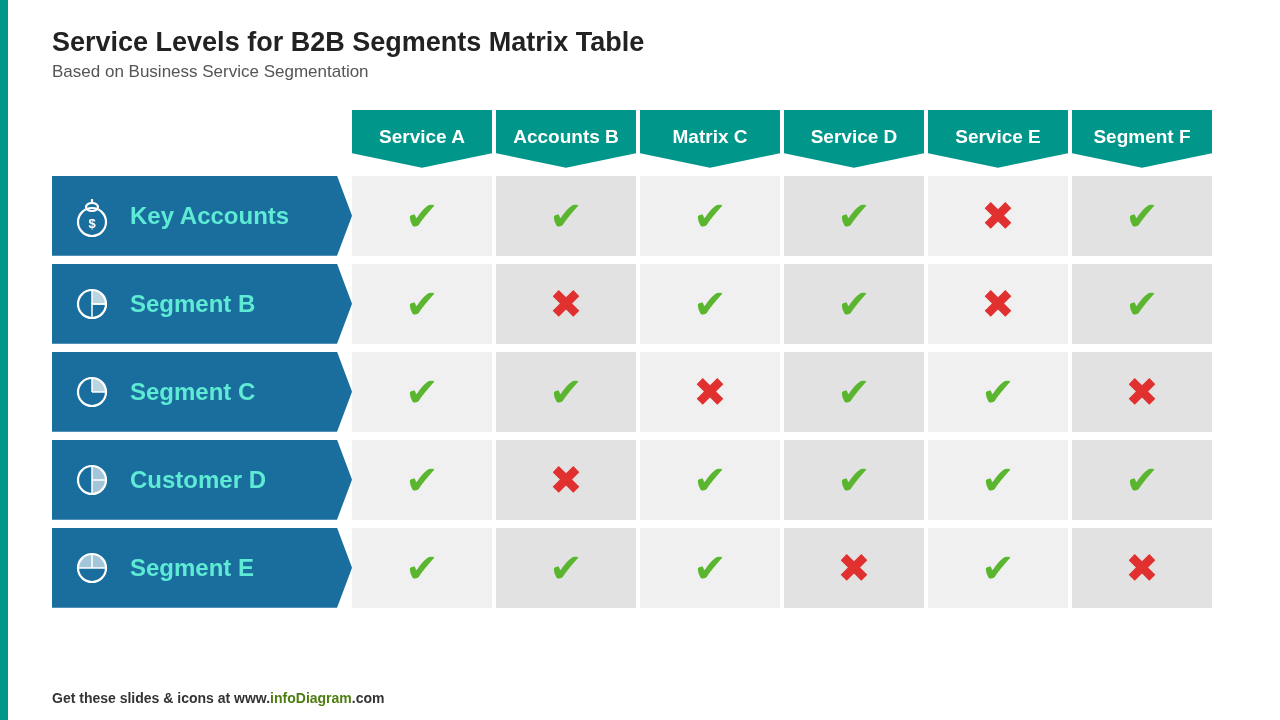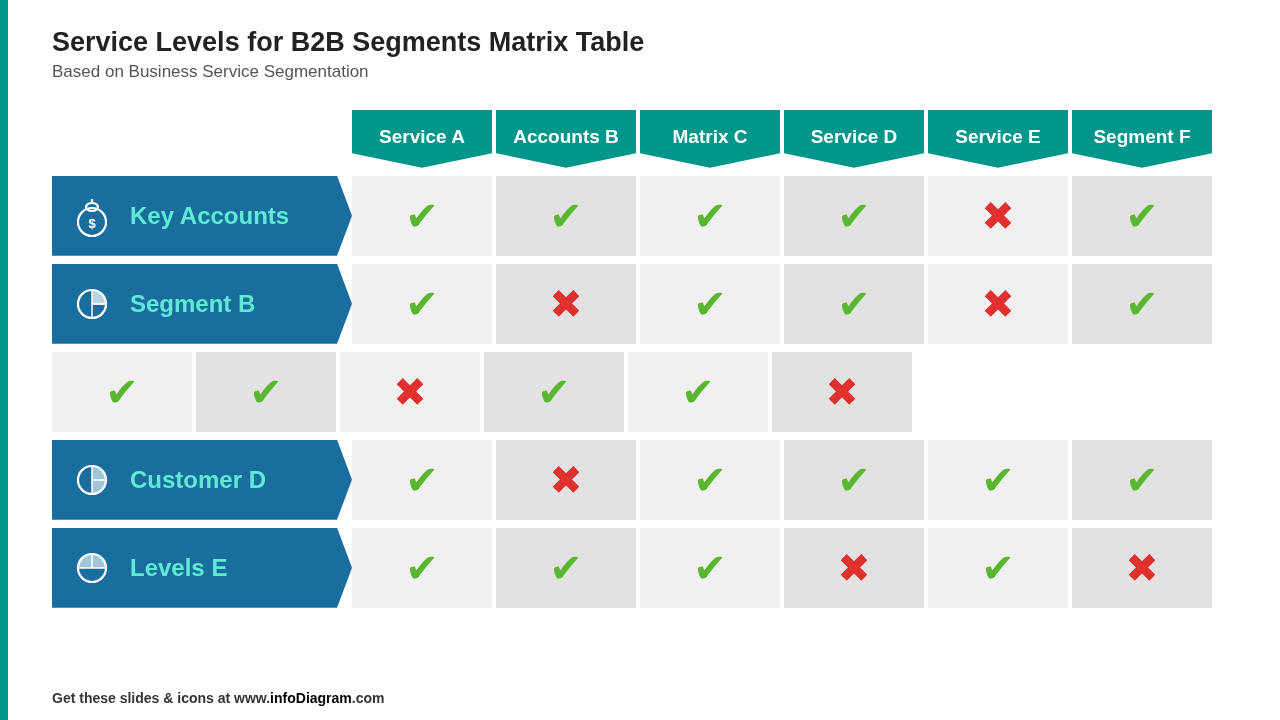--- a/index.html
+++ b/index.html
@@ -240,20 +240,31 @@
         <div class="cell">
             <span class="cross">✖</span>
           </div>
         <div class="cell">
             <span class="check">✔</span>
           </div>
       </div>
     </div>
 
     <div class="data-row">
+      <div class="row-label">
+        <div class="row-icon">
+          <svg width="44" height="44" viewBox="0 0 44 44" fill="none" xmlns="http://www.w3.org/2000/svg">
+            <circle cx="22" cy="22" r="14" stroke="white" stroke-width="2.2" fill="none"></circle>
+            <path d="M22 22 L22 8 A14 14 0 0 1 36 22 Z" fill="white" opacity="0.7"></path>
+            <line x1="22" y1="8" x2="22" y2="22" stroke="white" stroke-width="1.5"></line>
+            <line x1="22" y1="22" x2="36" y2="22" stroke="white" stroke-width="1.5"></line>
+          </svg>
+        </div>
+        <div class="row-name">Segment C</div>
+      </div>
       <div class="row-cells">
         <div class="cell">
             <span class="check">✔</span>
           </div>
         <div class="cell">
             <span class="check">✔</span>
           </div>
         <div class="cell">
             <span class="cross">✖</span>
           </div>
@@ -308,21 +319,21 @@
       <div class="row-label">
         <div class="row-icon">
           <svg width="44" height="44" viewBox="0 0 44 44" fill="none" xmlns="http://www.w3.org/2000/svg">
             <circle cx="22" cy="22" r="14" stroke="white" stroke-width="2.2" fill="none"></circle>
             <path d="M22 22 L8 22 A14 14 0 0 1 22 8 A14 14 0 0 1 36 22 Z" fill="white" opacity="0.6"></path>
             <line x1="22" y1="8" x2="22" y2="22" stroke="white" stroke-width="1.5"></line>
             <line x1="8" y1="22" x2="22" y2="22" stroke="white" stroke-width="1.5"></line>
             <line x1="22" y1="22" x2="36" y2="22" stroke="white" stroke-width="1.5"></line>
           </svg>
         </div>
-        <div class="row-name">Levels E</div>
+        <div class="row-name">Segment E</div>
       </div>
       <div class="row-cells">
         <div class="cell">
             <span class="check">✔</span>
           </div>
         <div class="cell">
             <span class="check">✔</span>
           </div>
         <div class="cell">
             <span class="check">✔</span>
@@ -336,14 +347,14 @@
         <div class="cell">
             <span class="cross">✖</span>
           </div>
       </div>
     </div>
 
   </div>
 </div>
 
 <div class="footer">
-  <span>Get these slides &amp; icons at www.<span style="font-weight:700;color:#000000;">infoDiagram</span>.com</span>
+  <span>Get these slides &amp; icons at www.<span style="font-weight:700;color:#4d7c0f;">infoDiagram</span>.com</span>
 </div>
 
 </body></html>

